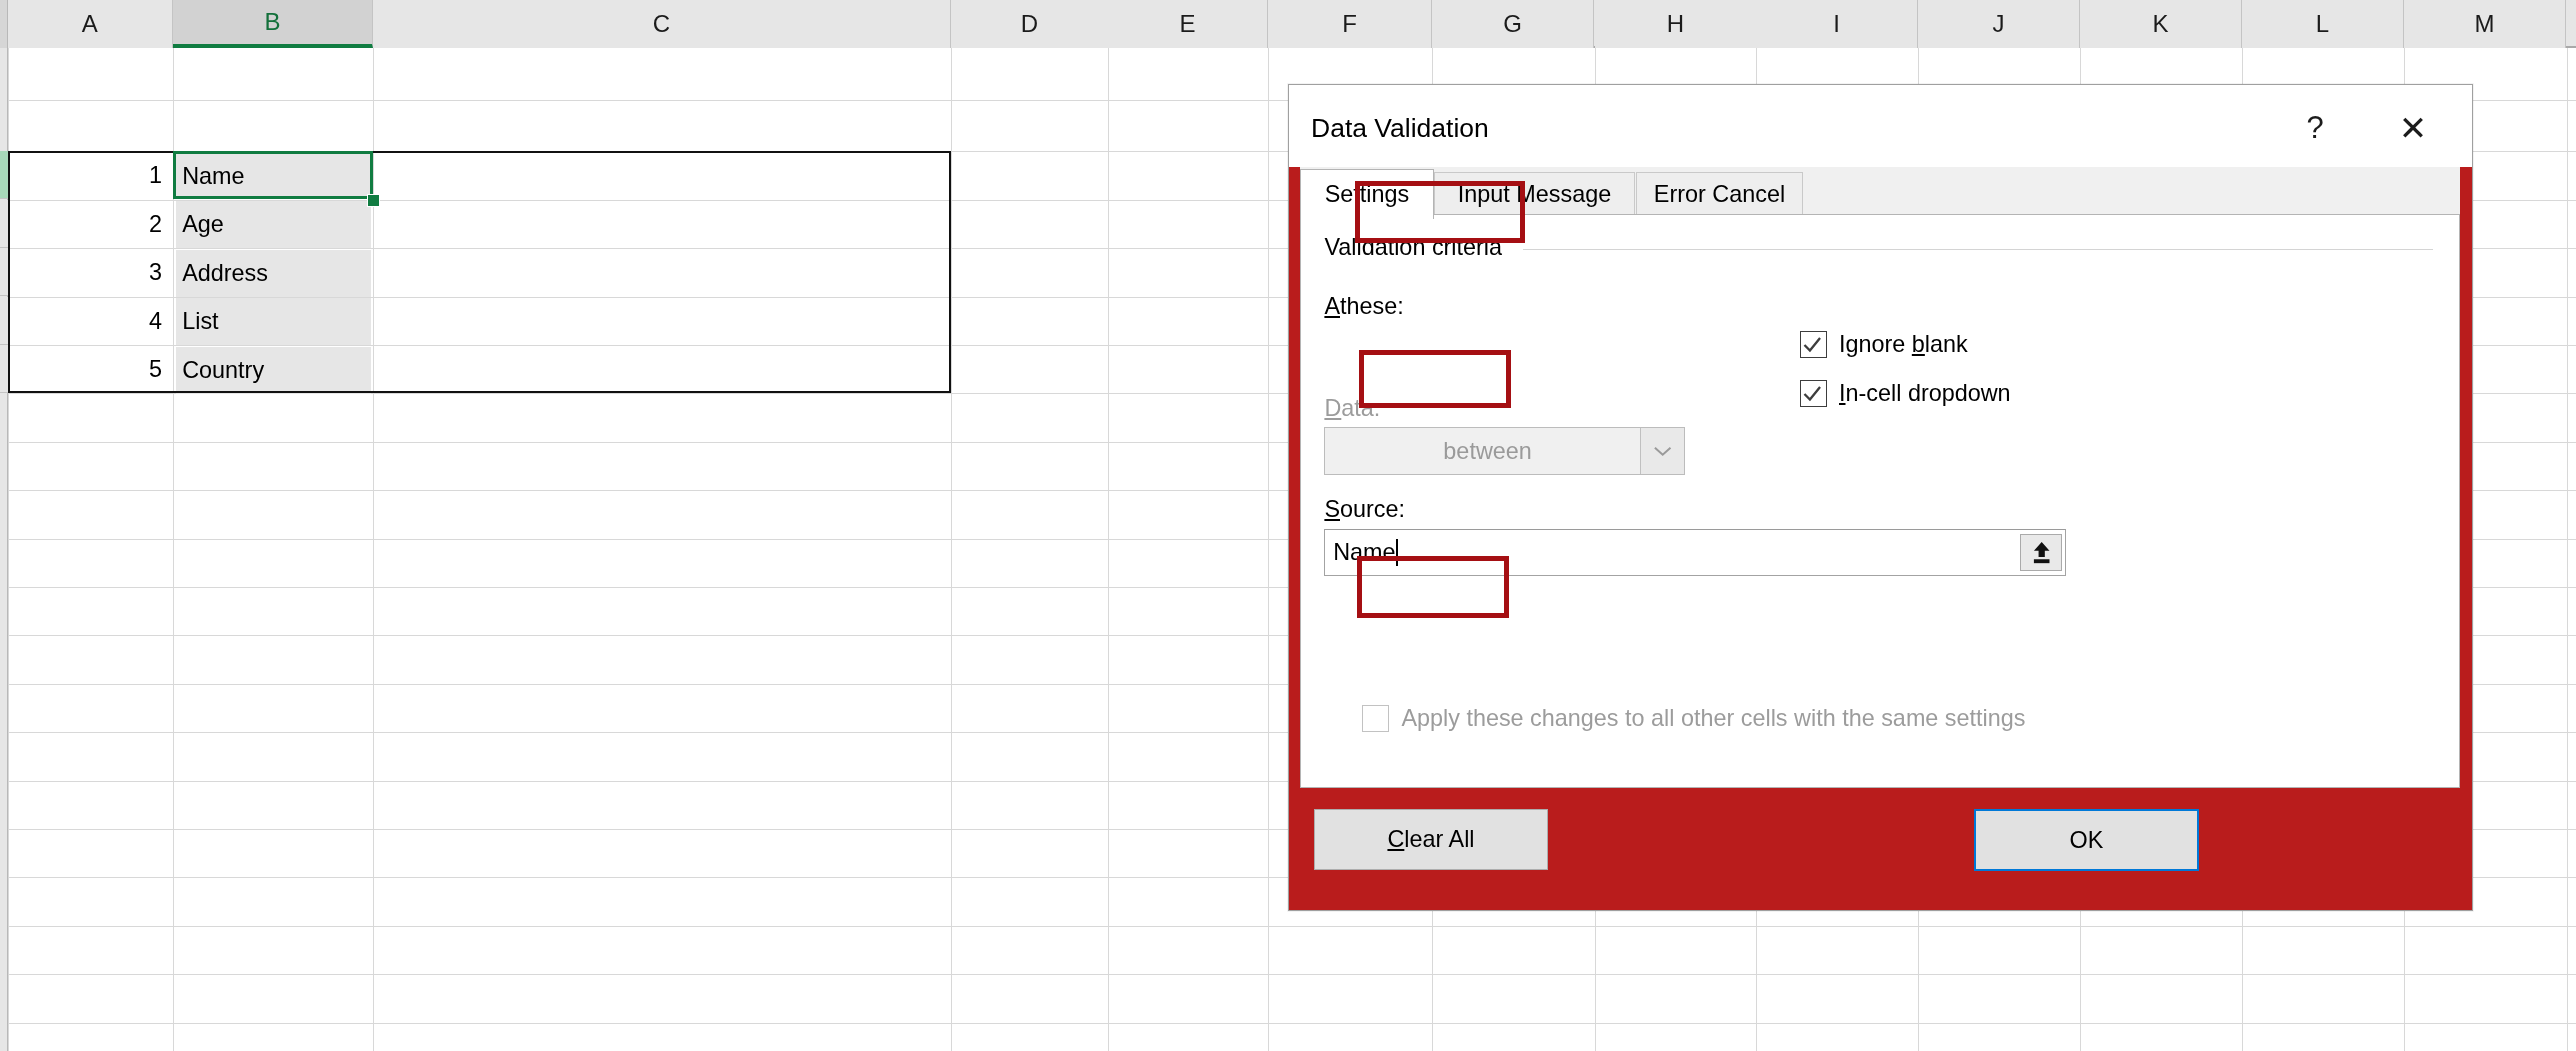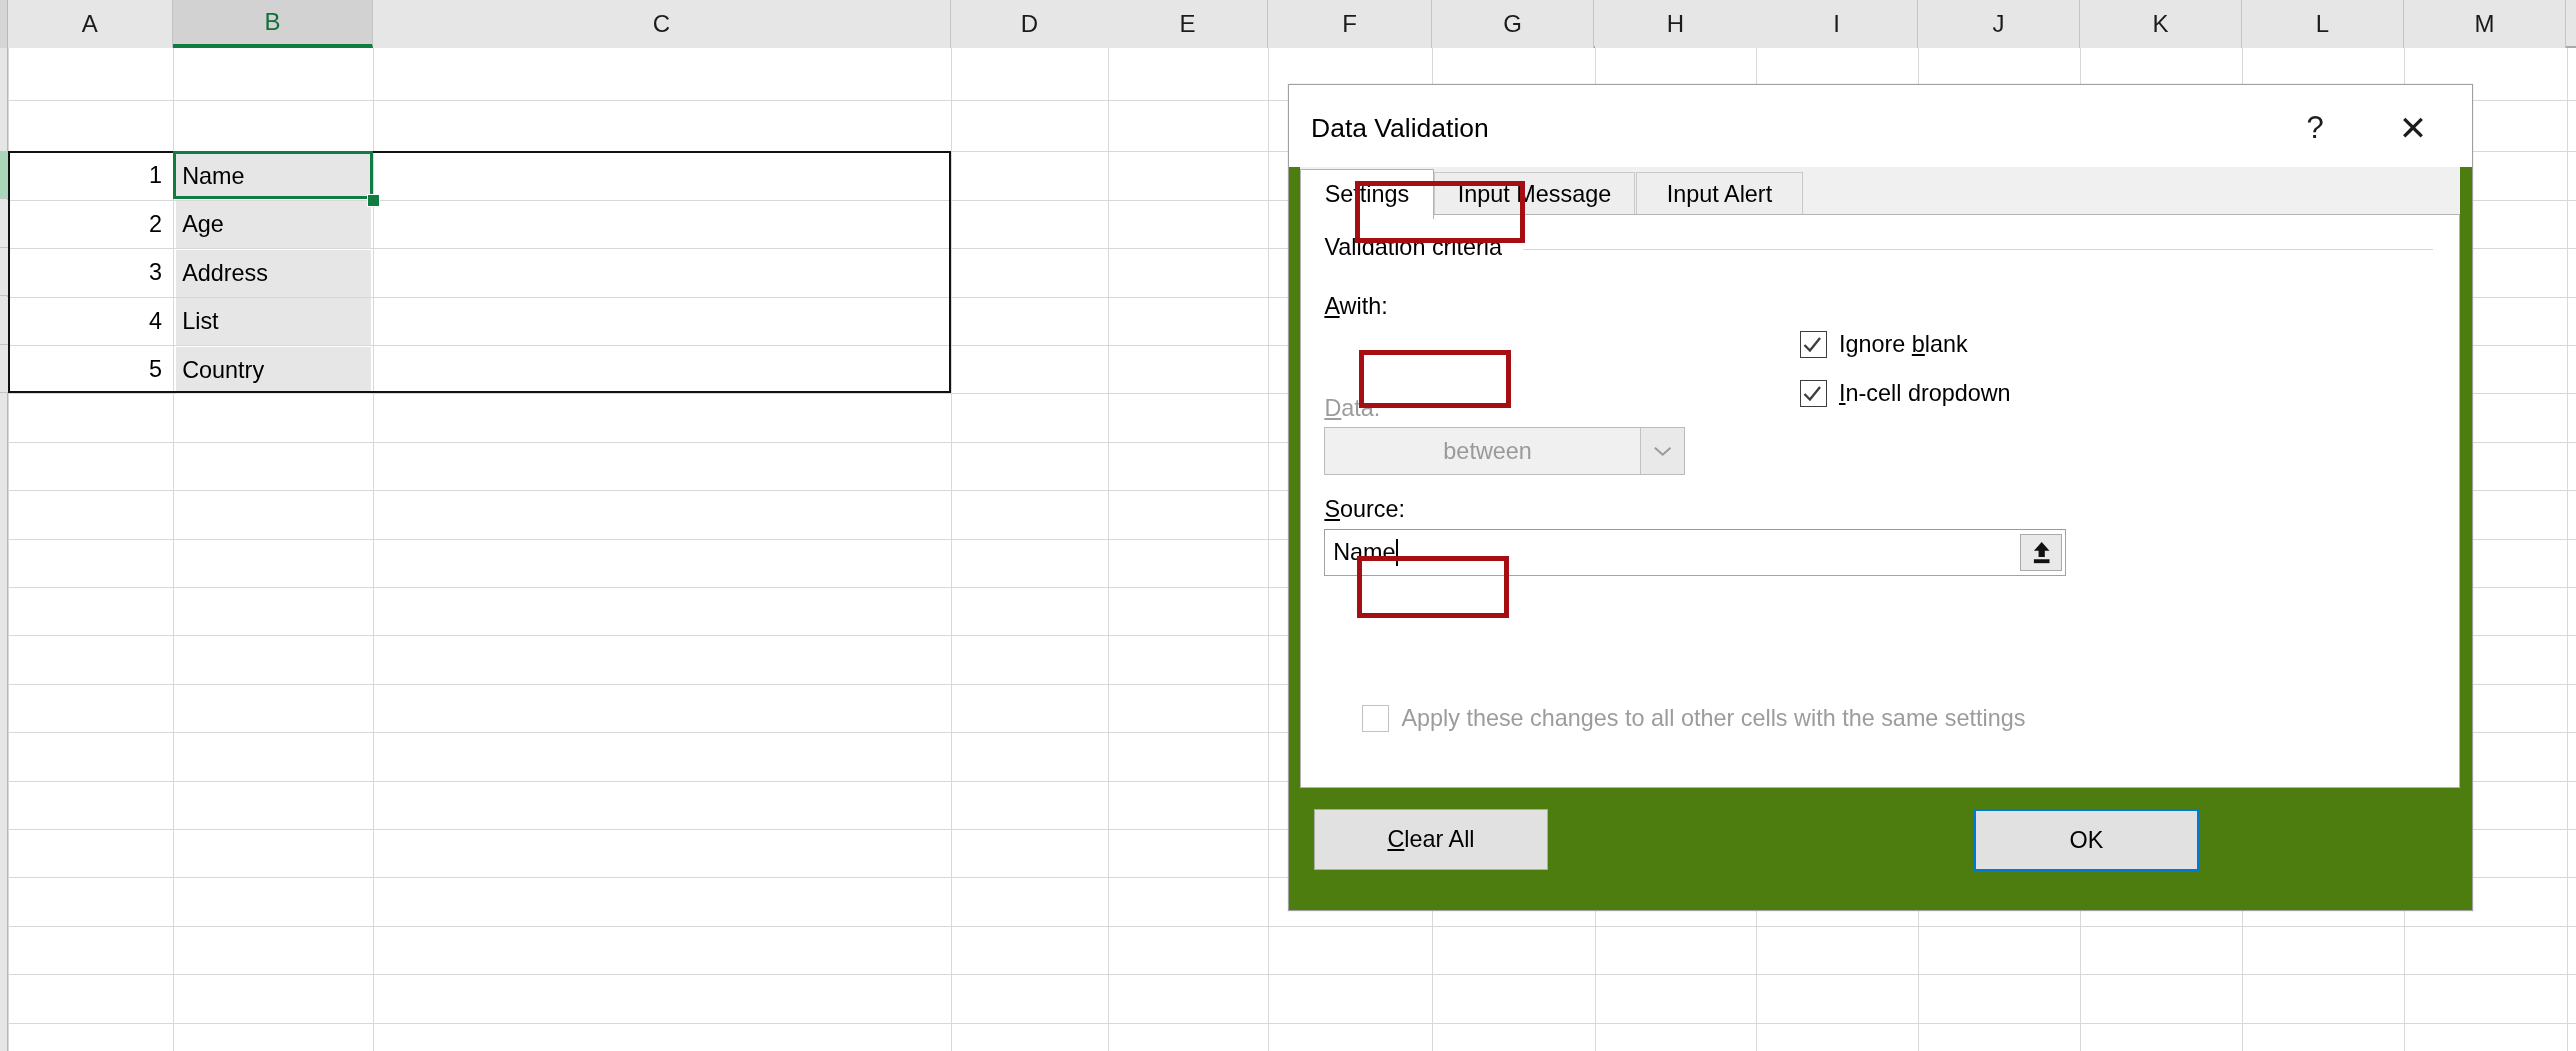--- a/index.html
+++ b/index.html
@@ -137,21 +137,21 @@
     box-sizing: border-box;
   }
 
   
   .dialog {
     position: absolute;
     left: 1288px;
     top: 84px;
     width: 1185px;
     height: 827px;
-    background: #4d7c0f;
+    background: #b91c1c;
     border: 1.6px solid #a0a0a0;
     box-shadow: 0 0 0 0.8px rgba(0,0,0,0.06);
     box-sizing: border-box;
     font-size: 23.4px;
     color: #000;
   }
   .dlg-titlebar {
     position: relative;
     height: 82px;
     background: #ffffff;
@@ -470,29 +470,29 @@
 
     <div class="dlg-titlebar">
       <div class="dlg-title">Data Validation</div>
       <button class="title-btn help-btn">?</button>
       <button class="title-btn close-btn">✕</button>
     </div>
 
     <div class="tabstrip">
       <div class="tab active" style="left:0px;width:134px">Settings</div>
       <div class="tab" style="left:134px;width:201px">Input Message</div>
-      <div class="tab" style="left:336px;width:167px">Input Alert</div>
+      <div class="tab" style="left:336px;width:167px">Error Cancel</div>
     </div>
 
     <div class="panel">
 
       <div class="group-label">Validation criteria</div>
       <div class="group-rule"></div>
 
-      <div class="field-label" style="left:23.4px;top:78px"><span class="ul">A</span><span>with:</span></div>
+      <div class="field-label" style="left:23.4px;top:78px"><span class="ul">A</span><span>these:</span></div>
 
       <div class="field-label dim" style="left:23.4px;top:180px"><span class="ul">D</span><span>ata:</span></div>
       <div class="combo disabled" style="left:23.4px;top:212px;width:361px;height:48px">
         <div class="combo-text">between</div>
         <div class="combo-arrow">
           <svg width="23.4" height="15.6" viewBox="0 0 30 20" aria-hidden="true">
               <polyline points="5,6 15,15 25,6" fill="none" stroke="currentColor" stroke-width="2.6"></polyline>
             </svg>
         </div>
       </div>

